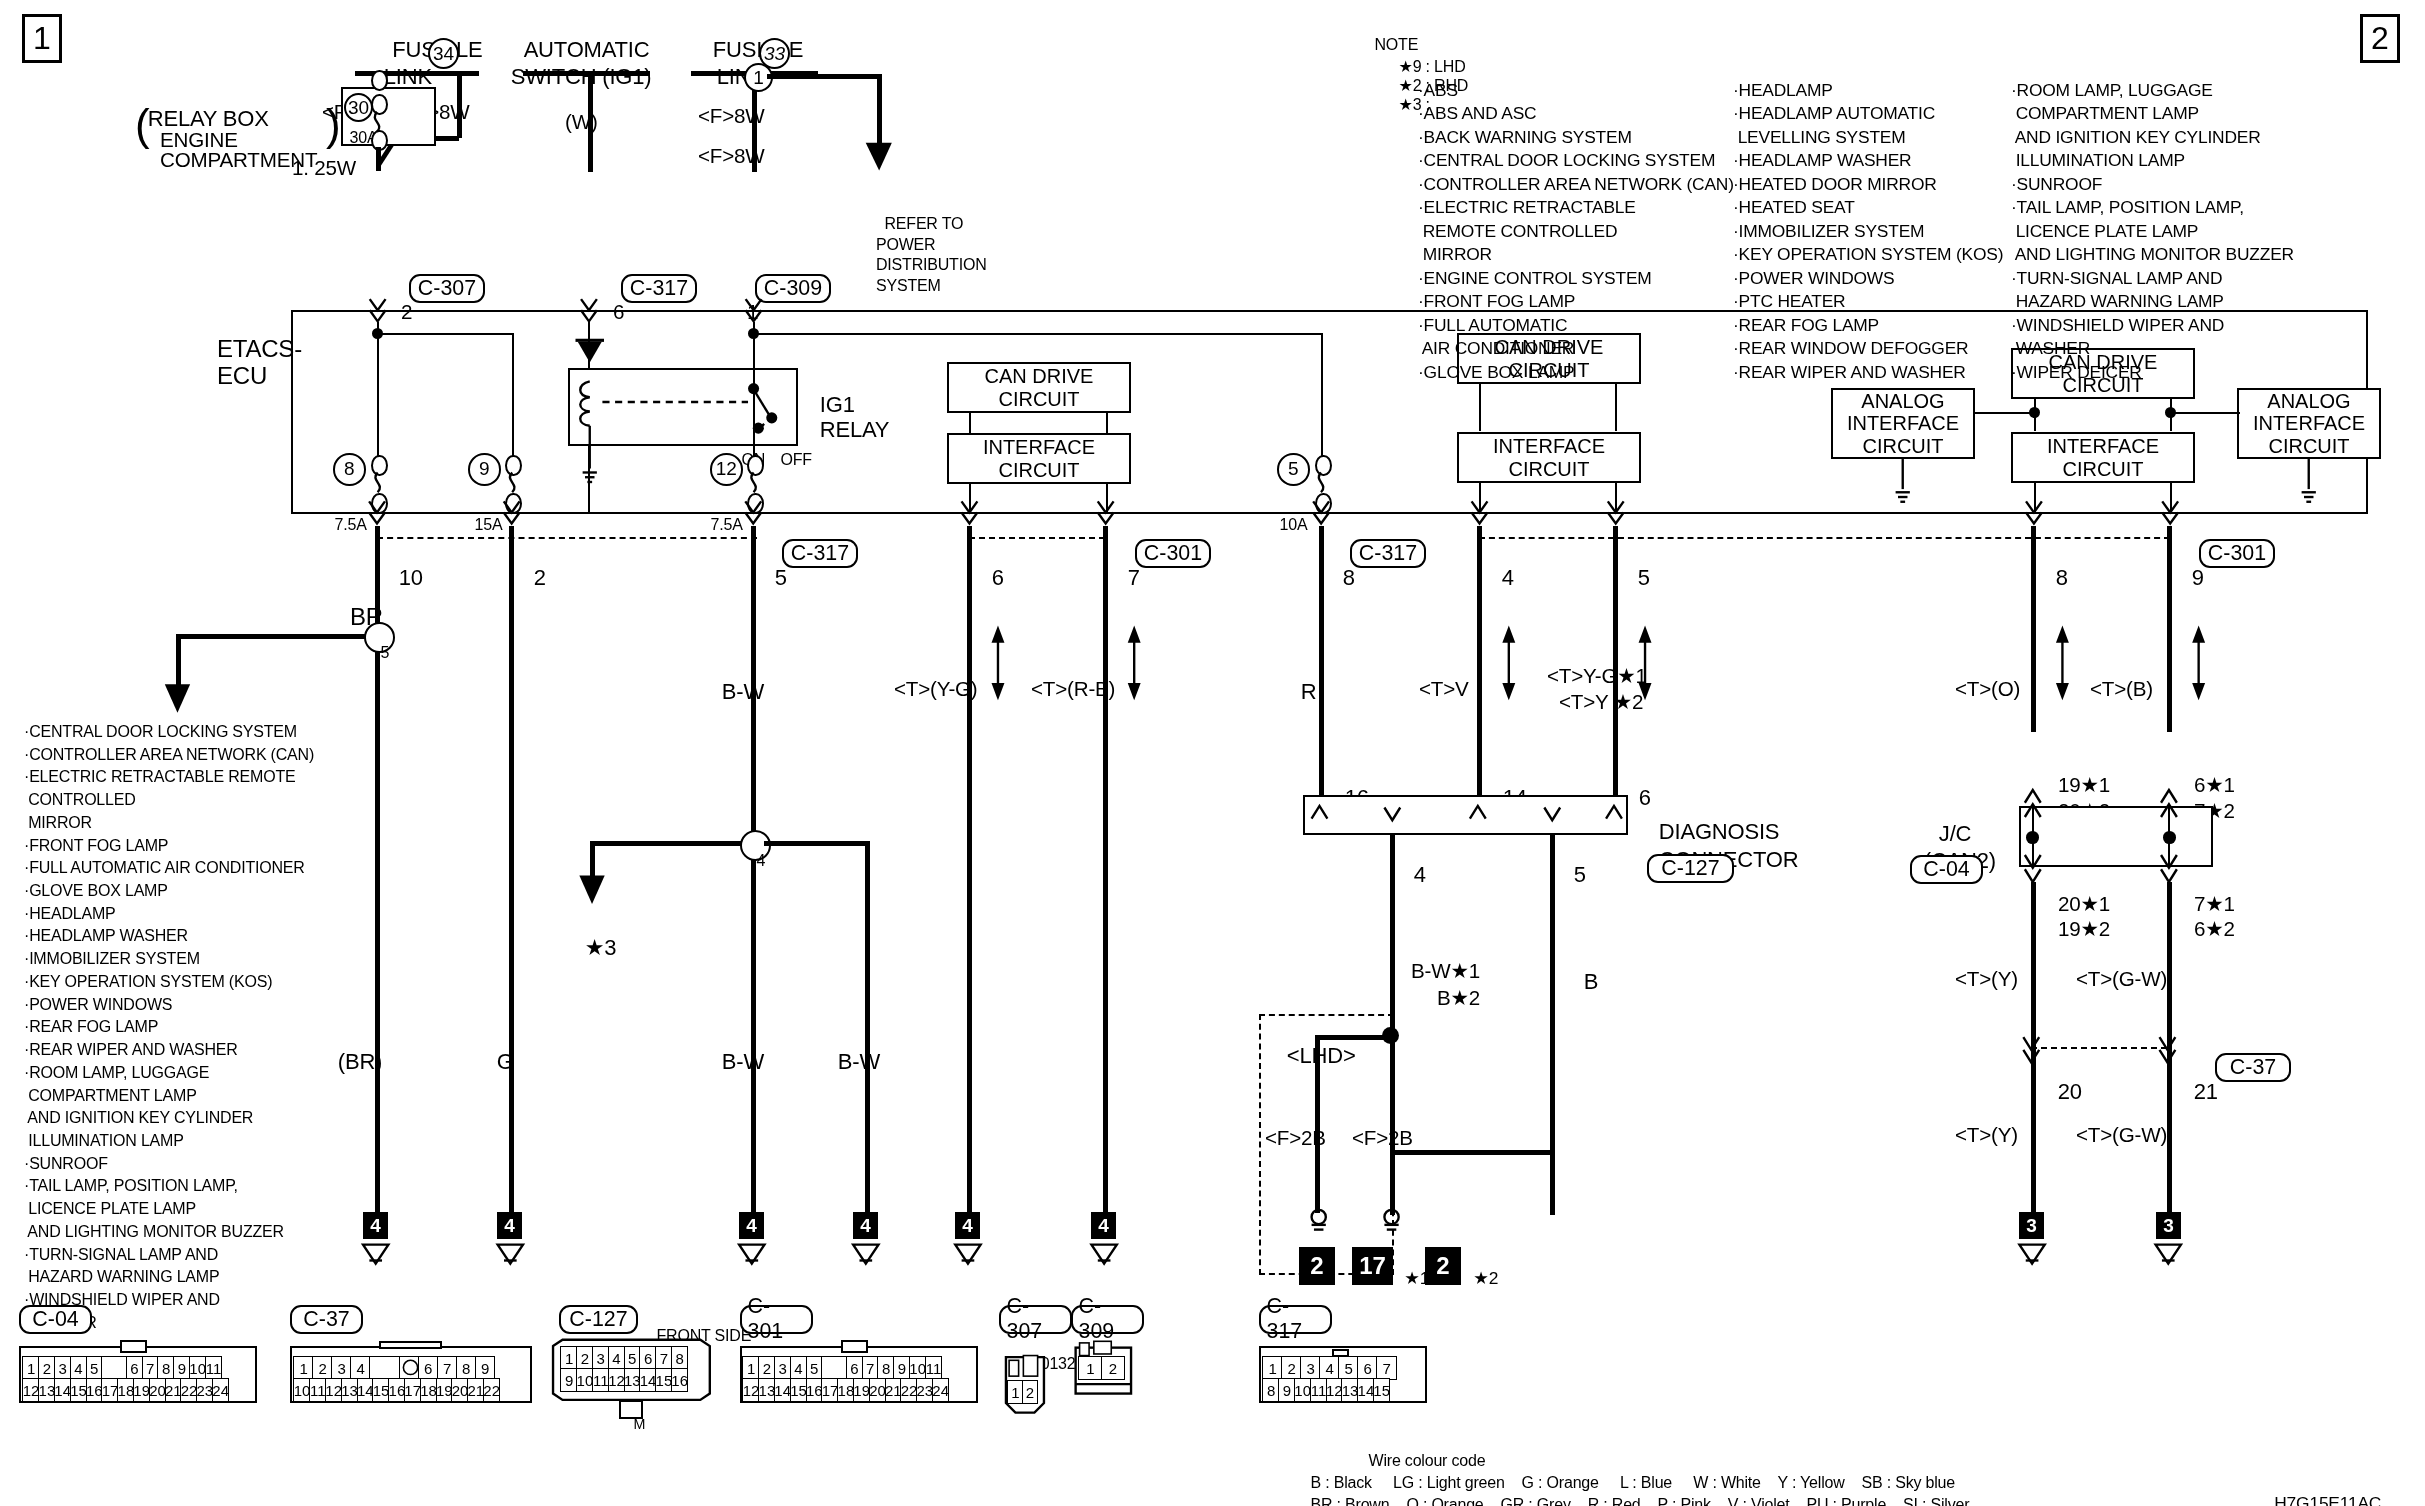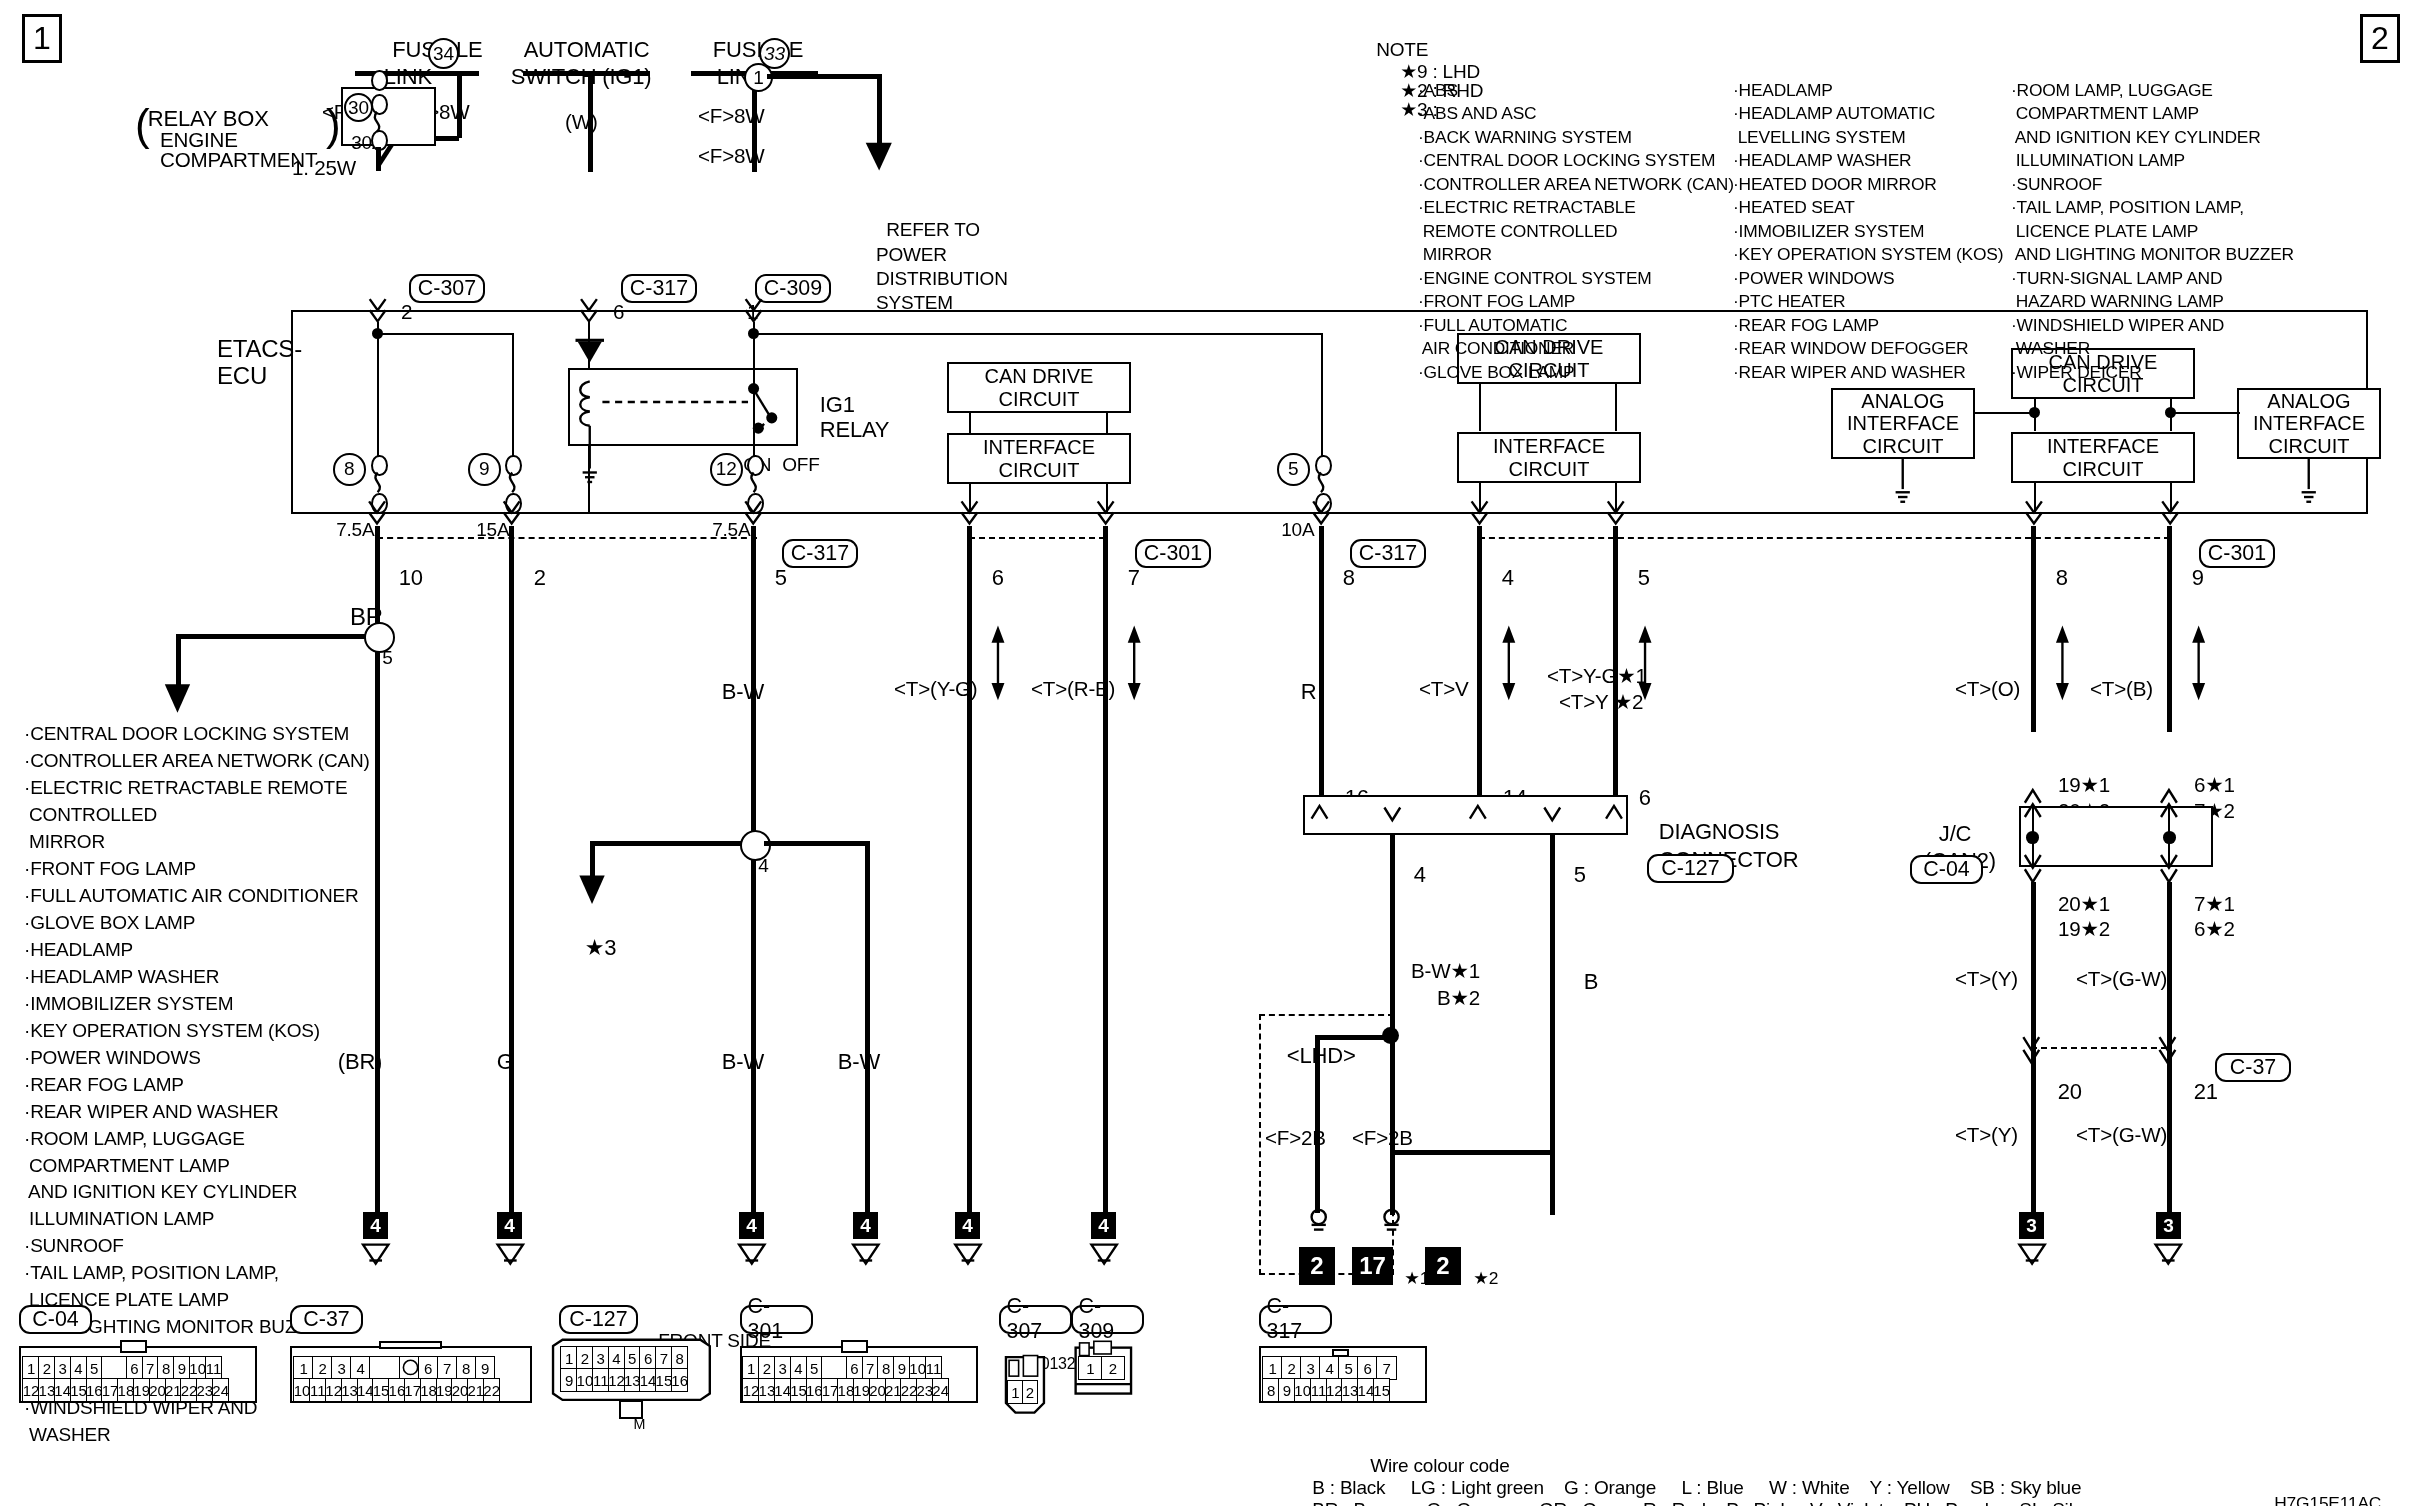--- a/index.html
+++ b/index.html
@@ -26,21 +26,21 @@
   .ocirc{position:absolute;border:2.4px solid #000;border-radius:50%;background:#fff;}
   .dot{position:absolute;border-radius:50%;background:#000;}
   .dash-h{position:absolute;border-top:2.4px dashed #000;}
   .dashdot{position:absolute;border:2.4px dashed #000;box-sizing:border-box;background:transparent;}
   .pinrow{position:absolute;display:flex;}
   .pinrow div{border:1.6px solid #000;box-sizing:border-box;margin-left:-1.6px;
               display:flex;align-items:center;justify-content:center;
               font-size:15px;height:24px;background:#fff;}
   .blk{position:absolute;background:#000;color:#fff;display:flex;
        align-items:center;justify-content:center;font-size:24px;font-weight:bold;}
-  .f18{font-size:14.3px}.f20{font-size:16px}.f22{font-size:17.4px}.f24{font-size:19px}
+  .f18{font-size:14.3px}.f20{font-size:16px}.f22{font-size:17.4px}.f24{font-size:16px}
   .f26{font-size:20.6px}.f28{font-size:22px}.f30{font-size:24px}
   .center{text-align:center}
   svg{position:absolute;overflow:visible}
 </style>
 </head>
 <body>
 
 <div class="pgnum" style="left:22px;top:14.3px;width:40px;height:49px;">
   <span>1</span>
 </div>

